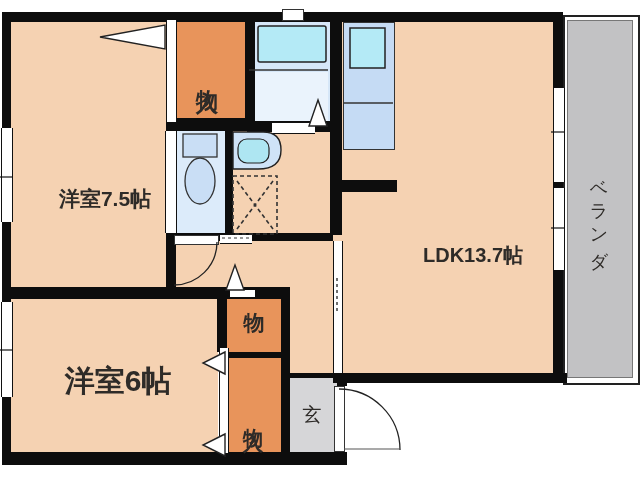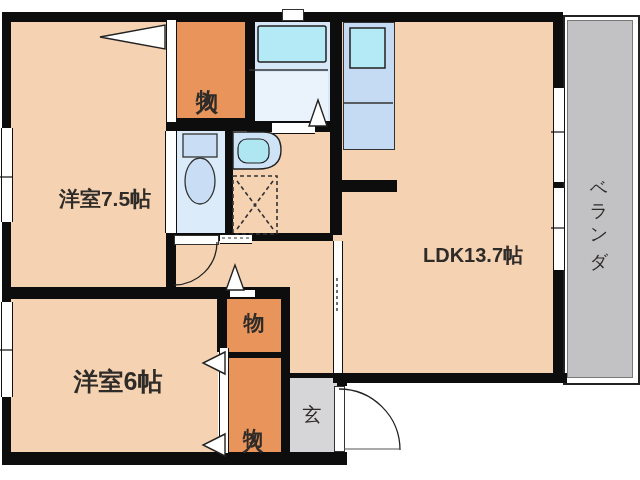--- a/index.html
+++ b/index.html
@@ -113,20 +113,20 @@
 
     <g stroke="#111" stroke-width="1.2">
       <line x1="0" y1="177" x2="13" y2="177"></line>
       <line x1="0" y1="350" x2="13" y2="350"></line>
       <line x1="551" y1="132" x2="564" y2="132"></line>
       <line x1="551" y1="228" x2="564" y2="228"></line>
     </g>
   </svg>
 
   <div class="lbl" style="left:25px;top:143px;width:160px;height:32px;font-size:21px;margin-top:40px;">洋室7.5帖</div>
-  <div class="lbl" style="left:38px;top:366px;width:160px;height:30px;font-size:25px;">洋室6帖</div>
+  <div class="lbl" style="left:38px;top:366px;width:160px;height:30px;font-size:30px;">洋室6帖</div>
   <div class="lbl" style="left:398px;top:241px;width:150px;height:28px;font-size:20px;">LDK13.7帖</div>
   <div class="lbl vert" style="left:192px;top:42px;width:30px;height:64px;font-size:22px;">物入</div>
   <div class="lbl" style="left:240px;top:310px;width:28px;height:26px;font-size:21px;">物</div>
   <div class="lbl vert" style="left:240px;top:385px;width:28px;height:60px;font-size:20px;">物入</div>
   <div class="lbl" style="left:300px;top:403px;width:24px;height:24px;font-size:19px;font-weight:500;">玄</div>
   <div class="lbl vert" style="left:585px;top:160px;width:28px;height:110px;font-size:18px;font-weight:500;">ベランダ</div>
 </div>
 
 </body></html>

